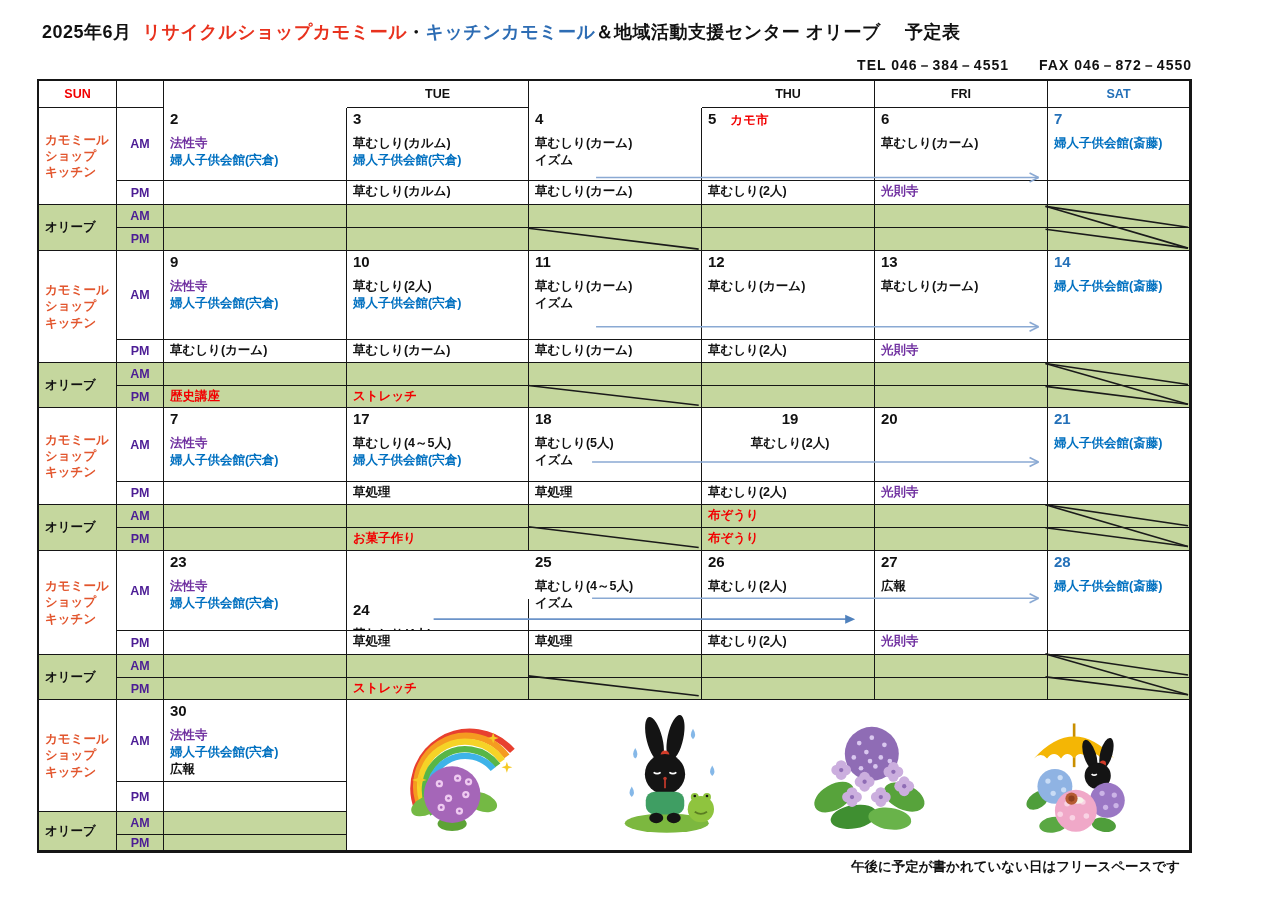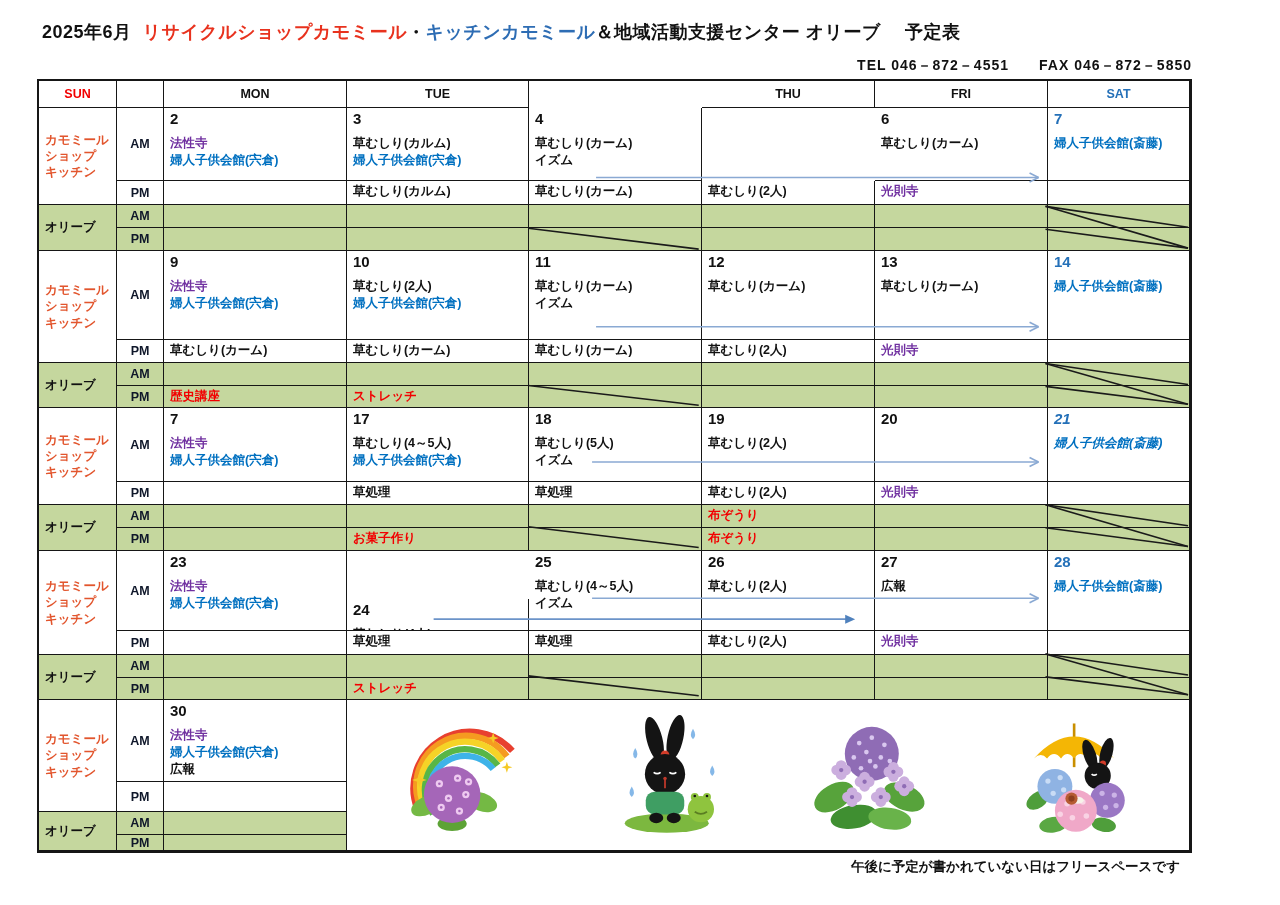--- a/index.html
+++ b/index.html
@@ -18,47 +18,46 @@
        border:2px solid #161616;box-sizing:border-box;background:#fff;}
   #grid{display:grid;width:100%;height:100%;
         grid-template-columns:78px 47px 183px 182px 173px 173px 173px 1fr;
         grid-template-rows:27px 73px 24px 23px 23px 89px 23px 23px 22px 74px 23px 23px 23px 80px 24px 23px 22px 82px 30px 23px 1fr;}
   .c{border-right:1.5px solid #161616;border-bottom:1.5px solid #161616;background:#fff;
      position:relative;box-sizing:border-box;overflow:hidden;}
   .green{background:#c5d79e;}
   .hdr{display:flex;align-items:center;justify-content:center;font-size:12.5px;}
   .c-red{color:#f20000;}
   .c-blue{color:#2470b8;}
-  .ampm{display:flex;align-items:center;justify-content:center;color:#0f172a;font-size:12.5px;}
+  .ampm{display:flex;align-items:center;justify-content:center;color:#4c1d95;font-size:12.5px;}
   .kamo{color:#e2552d;font-size:12.5px;display:flex;flex-direction:column;justify-content:center;
         padding-left:6px;line-height:1.3;}
   .olive{display:flex;align-items:center;padding-left:6px;font-size:12.5px;color:#111;}
   .day{padding:2px 2px 0 6px;font-size:12.5px;line-height:17px;}
   .dateline{height:21px;}
   .date{font-size:15px;}
   .note{color:#f20000;margin-left:14px;font-size:12.5px;}
   .lines{margin-top:4px;}
   .ln{display:block;}
   .pmcell{padding:2px 2px 0 6px;font-size:12.5px;line-height:17px;}
   .t-k{color:#111}.t-b{color:#0070c0}.t-p{color:#7030a0}.t-r{color:#f20000}
   .merged{display:flex;align-items:center;justify-content:space-around;padding:0 14px;}
   #ov{position:absolute;inset:0;width:100%;height:100%;pointer-events:none;z-index:4;}
 </style>
 </head>
 <body>
 
 <div id="title"><span>2025年6月  </span><span class="t-red">リサイクルショップカモミール</span><span>・</span><span class="t-blue">キッチンカモミール</span><span>＆地域活動支援センター オリーブ　 予定表</span></div>
 
-<div id="contact">TEL 046－872－4551　　FAX 046－872－5850</div>
+<div id="contact">TEL 046－384－4551　　FAX 046－872－4550</div>
 
 <div id="cal">
   <div id="grid">
       <div class="c hdr c-red" style="grid-area: 1 / 1;">SUN</div>
       <div class="c hdr" style="grid-area: 1 / 2;"></div>
-      <div class="c hdr" style="grid-area: 1 / 3;">MON</div>
       <div class="c hdr" style="grid-area: 1 / 4;">TUE</div>
       <div class="c hdr" style="grid-area: 1 / 7;">FRI</div>
       <div class="c hdr" style="grid-area: 1 / 6;">THU</div>
       <div class="c hdr c-blue" style="grid-area: 1 / 8;">SAT</div>
       <div class="c kamo" style="grid-area: 2 / 1 / 4;">
         <span>カモミール</span>
         <span>ショップ</span>
         <span>キッチン</span>
       </div>
       <div class="c green olive" style="grid-area: 4 / 1 / 6;">オリーブ</div>
@@ -93,20 +92,24 @@
         <div class="lines">
           <span class="ln t-k">草むしり(カーム)</span>
           <span class="ln t-k">イズム</span>
         </div>
       </div>
       <div class="c pmcell" style="grid-area: 3 / 5;">
         <span class="ln t-k">草むしり(カーム)</span>
       </div>
       <div class="c pmcell green" style="grid-area: 4 / 5;"></div>
       <div class="c pmcell green" style="grid-area: 5 / 5;"></div>
+      <div class="c day" style="grid-area: 2 / 6;">
+        <div class="dateline"><span class="date">5</span><span class="note">カモ市</span></div>
+        <div class="lines"></div>
+      </div>
       <div class="c pmcell" style="grid-area: 3 / 6;">
         <span class="ln t-k">草むしり(2人)</span>
       </div>
       <div class="c pmcell green" style="grid-area: 4 / 6;"></div>
       <div class="c pmcell green" style="grid-area: 5 / 6;"></div>
       <div class="c day" style="grid-area: 2 / 7;">
         <div class="dateline"><span class="date">6</span></div>
         <div class="lines">
           <span class="ln t-k">草むしり(カーム)</span>
         </div>
@@ -245,21 +248,21 @@
         <div class="lines">
           <span class="ln t-k">草むしり(5人)</span>
           <span class="ln t-k">イズム</span>
         </div>
       </div>
       <div class="c pmcell" style="grid-area: 11 / 5;">
         <span class="ln t-k">草処理</span>
       </div>
       <div class="c pmcell green" style="grid-area: 12 / 5;"></div>
       <div class="c pmcell green" style="grid-area: 13 / 5;"></div>
-      <div class="c day" style="grid-area: 10 / 6;">
+      <div class="c day" style="grid-area: 10 / 6; text-align: center;">
         <div class="dateline"><span class="date">19</span></div>
         <div class="lines">
           <span class="ln t-k">草むしり(2人)</span>
         </div>
       </div>
       <div class="c pmcell" style="grid-area: 11 / 6;">
         <span class="ln t-k">草むしり(2人)</span>
       </div>
       <div class="c pmcell green" style="grid-area: 12 / 6;">
         <span class="ln t-r">布ぞうり</span>
@@ -269,21 +272,21 @@
       </div>
       <div class="c day" style="grid-area: 10 / 7;">
         <div class="dateline"><span class="date">20</span></div>
         <div class="lines"></div>
       </div>
       <div class="c pmcell" style="grid-area: 11 / 7;">
         <span class="ln t-p">光則寺</span>
       </div>
       <div class="c pmcell green" style="grid-area: 12 / 7;"></div>
       <div class="c pmcell green" style="grid-area: 13 / 7;"></div>
-      <div class="c day" style="grid-area: 10 / 8; font-style: italic;">
+      <div class="c day" style="grid-area: 10 / 8;">
         <div class="dateline"><span class="date c-blue">21</span></div>
         <div class="lines">
           <span class="ln t-b">婦人子供会館(斎藤)</span>
         </div>
       </div>
       <div class="c pmcell" style="grid-area: 11 / 8;"></div>
       <div class="c pmcell green" style="grid-area: 12 / 8;"></div>
       <div class="c pmcell green" style="grid-area: 13 / 8;"></div>
       <div class="c kamo" style="grid-area: 14 / 1 / 16;">
         <span>カモミール</span>

